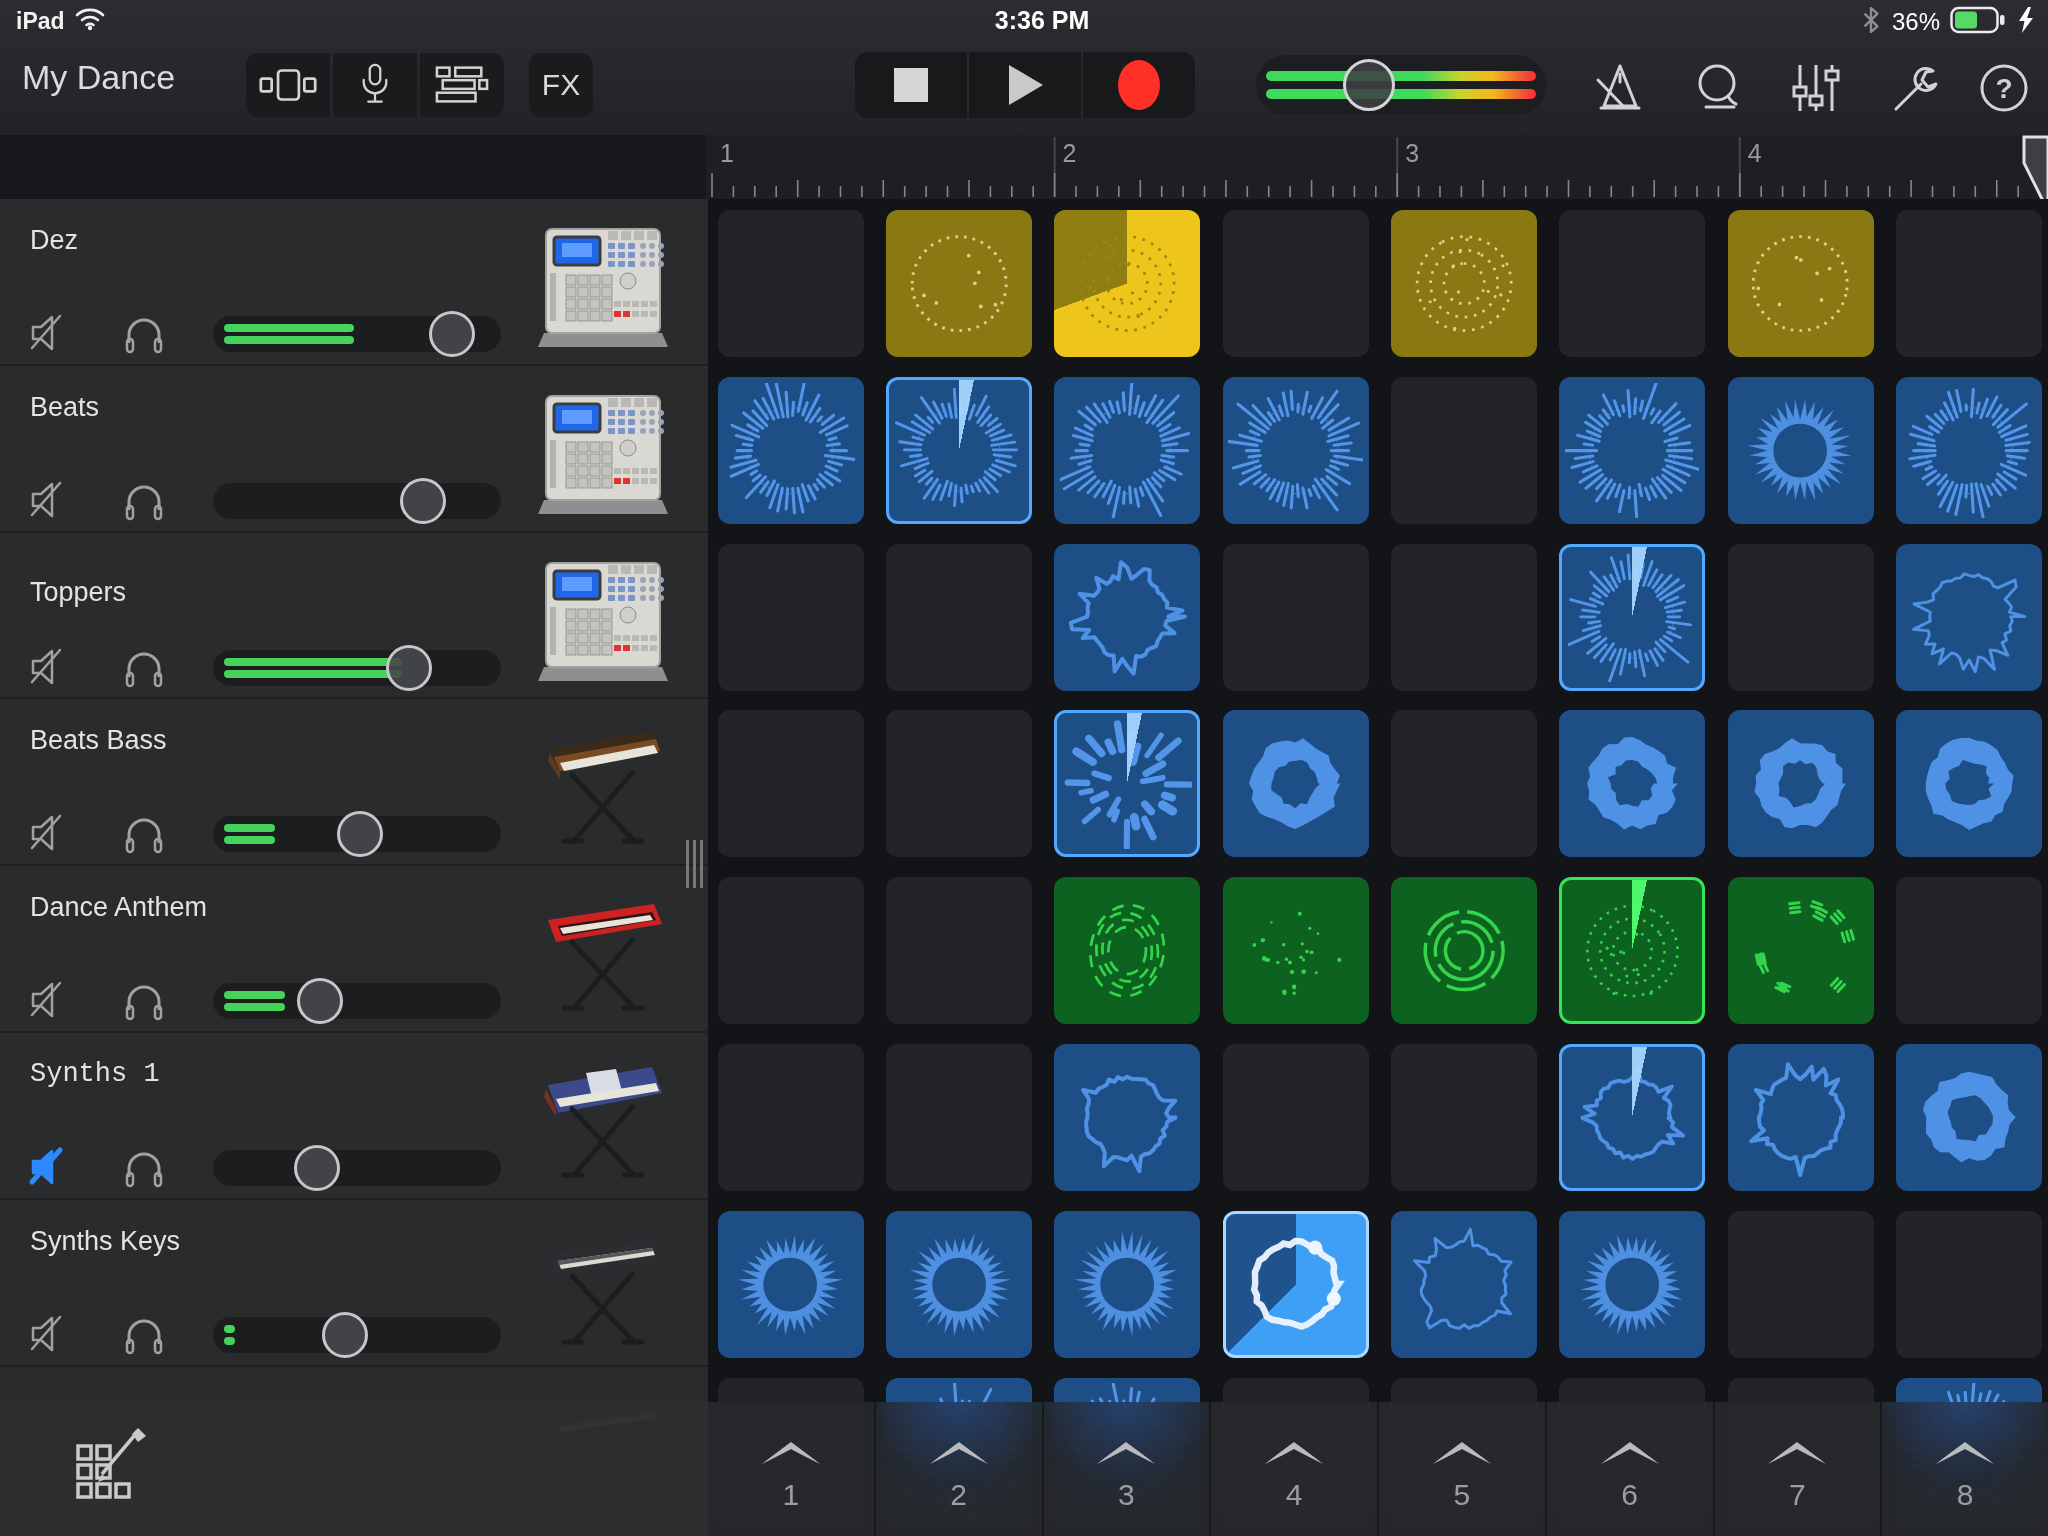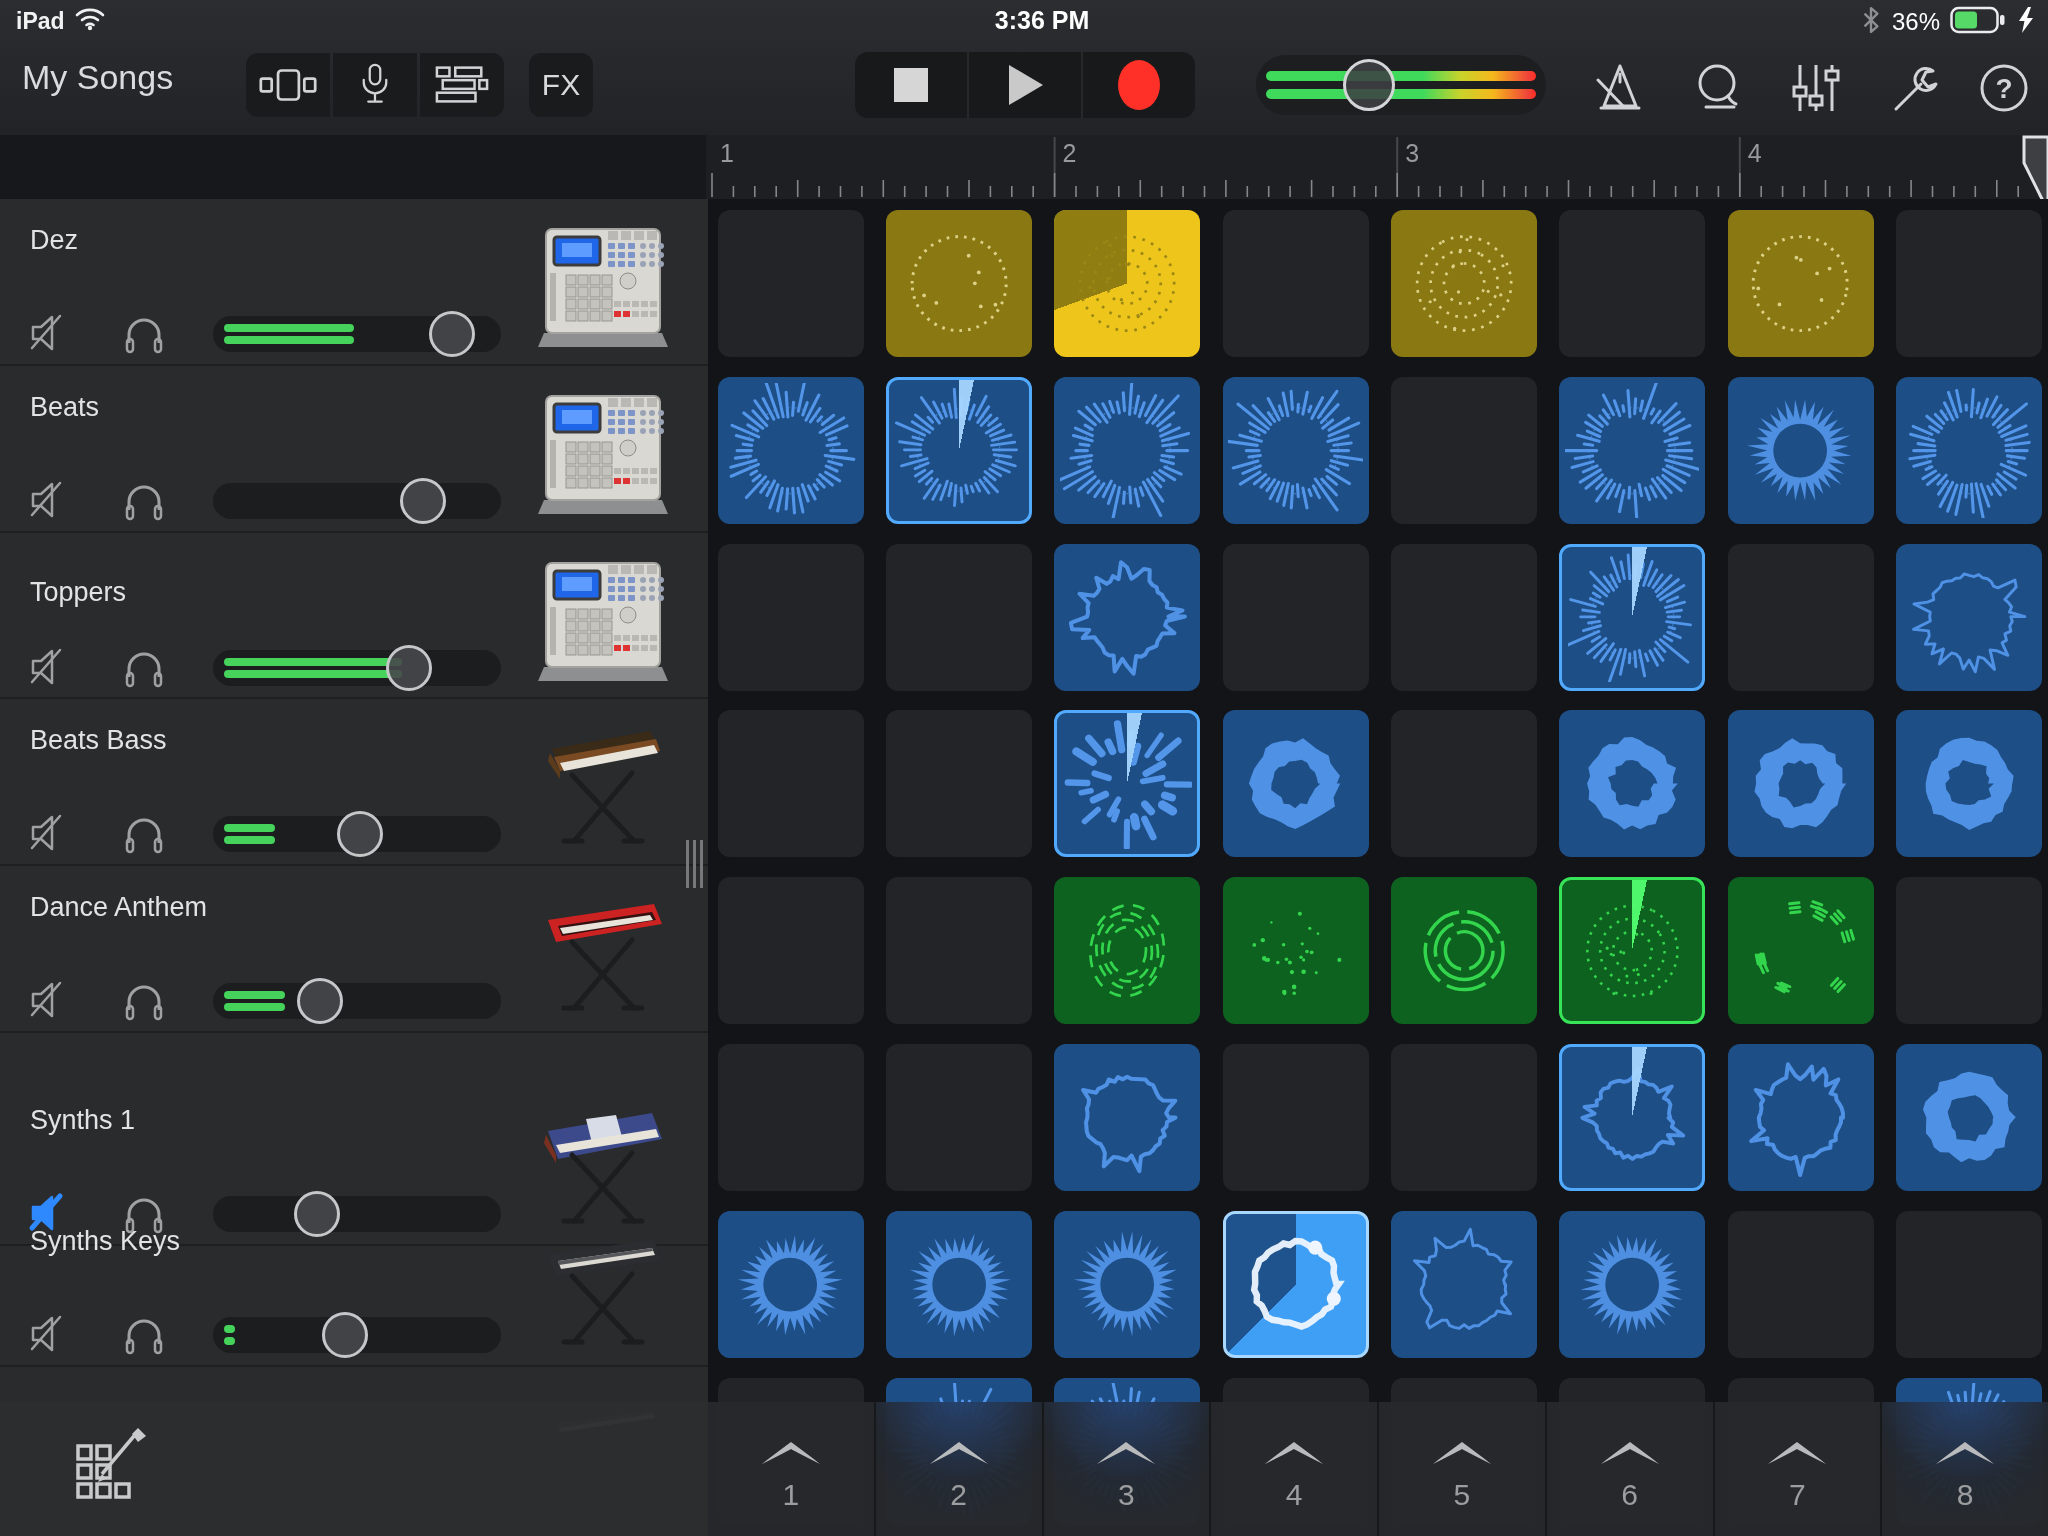--- a/index.html
+++ b/index.html
@@ -103,21 +103,21 @@
               <rect x="1.5" y="2" width="46" height="24" rx="7" fill="none" stroke="#ececee" stroke-width="2.5"></rect>
   <rect x="5" y="5.5" width="22" height="17" rx="3.5" fill="#57d968"></rect>
               <rect x="50" y="9" width="4.5" height="10" rx="2" fill="#ececee"></rect>
             </svg></span>
         <span id="bolt"><svg width="16" height="26" viewBox="0 0 16 26">
               <path d="M10 0 L1 14 h5.5 L4 26 L15 11 h-6 L13 0 z" fill="#ffffff"></path>
             </svg></span>
       </div>
     </div>
 
-    <div id="my-songs">My Songs</div>
+    <div id="my-songs">My Dance</div>
     <div class="seg-group">
       <div class="seg-btn" id="seg-cells">
           <svg width="58" height="40" viewBox="0 0 64 40">
             <g fill="none" stroke="#d2d3d5" stroke-width="3" stroke-linecap="round" stroke-linejoin="round">
               <rect x="2" y="13" width="12" height="14" rx="2"></rect>
   <rect x="21" y="4" width="23" height="32" rx="4"></rect>
               <rect x="50" y="13" width="12" height="14" rx="2"></rect>
             </g>
           </svg>
         </div>
@@ -539,21 +539,21 @@
             <div class="vthumb" style="left: 83.56px;"></div>
           </div>
           <div class="instr" style="top: 24px;"><svg viewBox="0 0 130 126">
     <polygon points="10,30 116,14 124,34 18,52" fill="#cc2222"></polygon>
     <polygon points="20,36 114,22 118,30 24,46" fill="#331111"></polygon>
     <polygon points="22,38 112,25 115,30 25,44" fill="#e8e4da"></polygon>
               <path d="M34 52 L96 118 M94 50 L36 118" stroke="#1c1d1f" stroke-width="5" stroke-linecap="round"></path>
     <path d="M26 118 h18 M86 118 h18" stroke="#1c1d1f" stroke-width="5" stroke-linecap="round"></path>
             </svg></div>
         </div>
-        <div class="trow" style="top: 880px; height: 166.8px;">
+        <div class="trow" style="top: 834px; height: 166.8px; font-family: Liberation Mono, monospace;">
           <div class="tname" style="top: 26px;">Synths 1</div>
           <div class="ibtn" style="left: 28px; top: 112px;"><svg viewBox="0 0 44 44">
     <path d="M5 16 h8 l11 -10 v32 l-11 -10 h-8 z" fill="#2e89ff" stroke="#2e89ff" stroke-width="2.5" stroke-linejoin="round"></path>
     <line x1="4" y1="37" x2="32" y2="5" stroke="#2e89ff" stroke-width="5" stroke-linecap="round"></line>
             </svg></div>
           <div class="ibtn" style="left: 122px; top: 112px;"><svg viewBox="0 0 44 44">
   <path d="M7 32 v-8 a15 15 0 0 1 30 0 v8" fill="none" stroke="#a0a1a3" stroke-width="3"></path>
   <rect x="5" y="28" width="6" height="13" rx="3" fill="none" stroke="#a0a1a3" stroke-width="2.5"></rect>
   <rect x="33" y="28" width="6" height="13" rx="3" fill="none" stroke="#a0a1a3" stroke-width="2.5"></rect>
             </svg></div>

